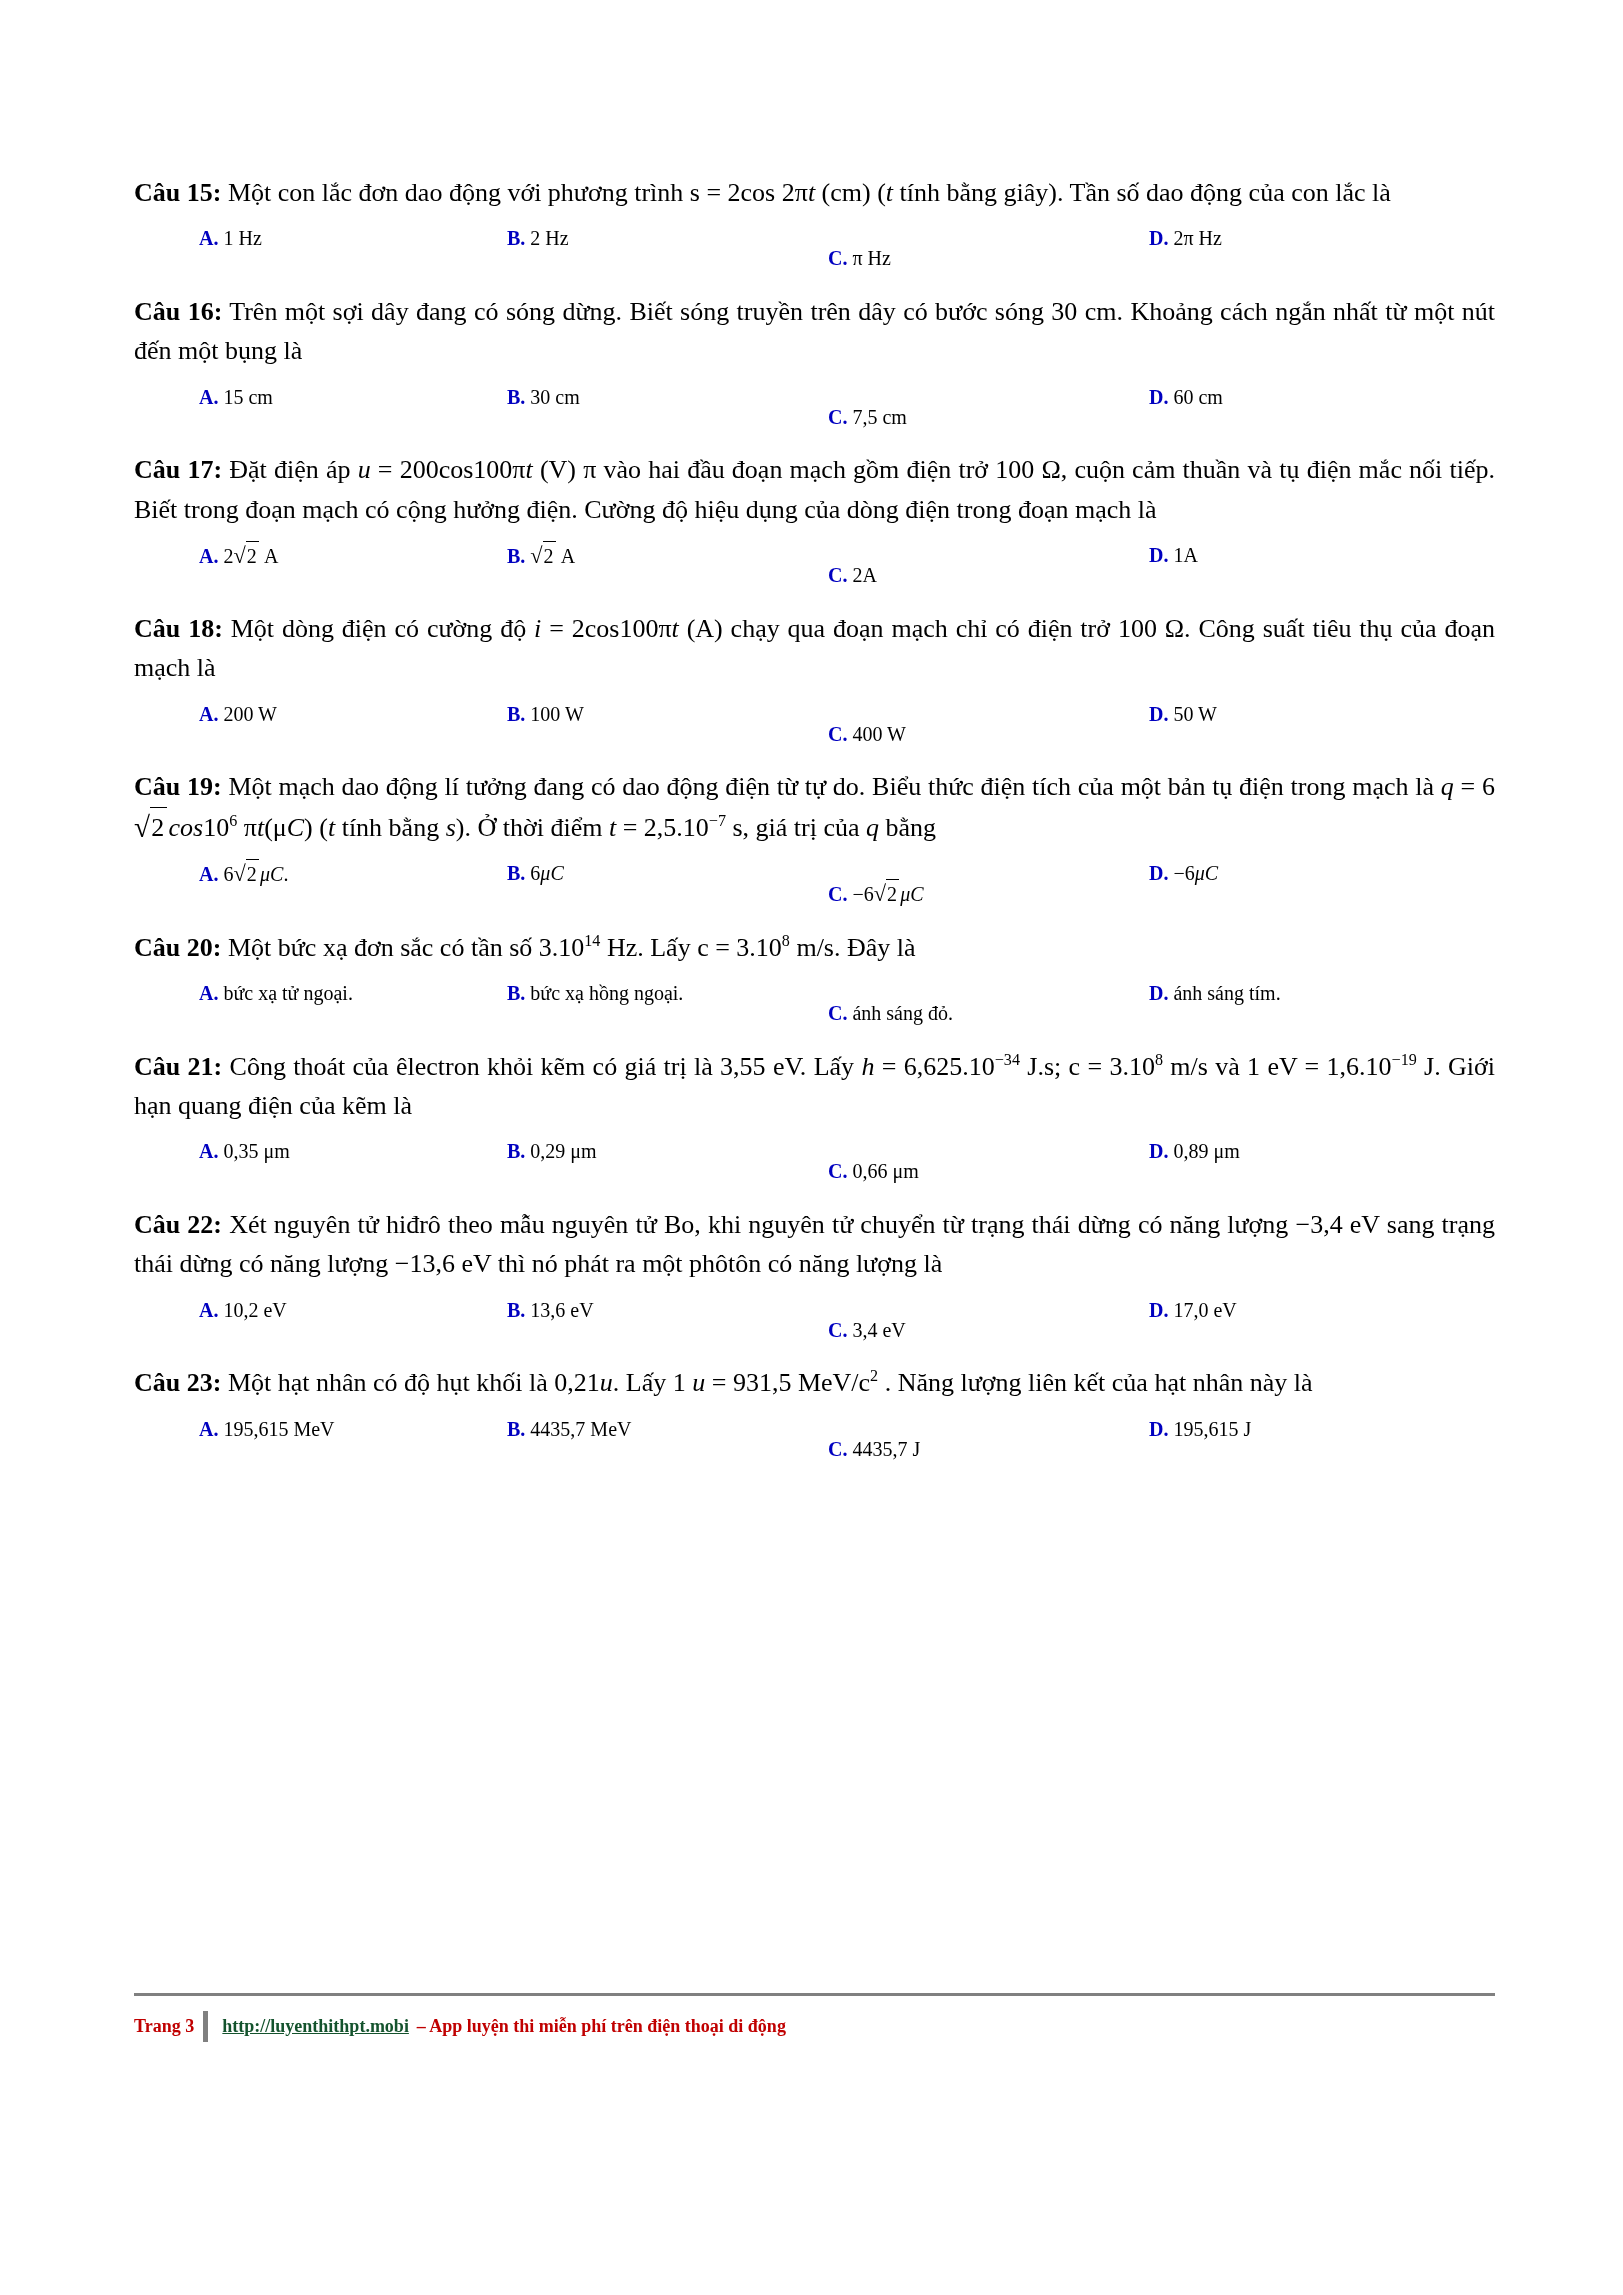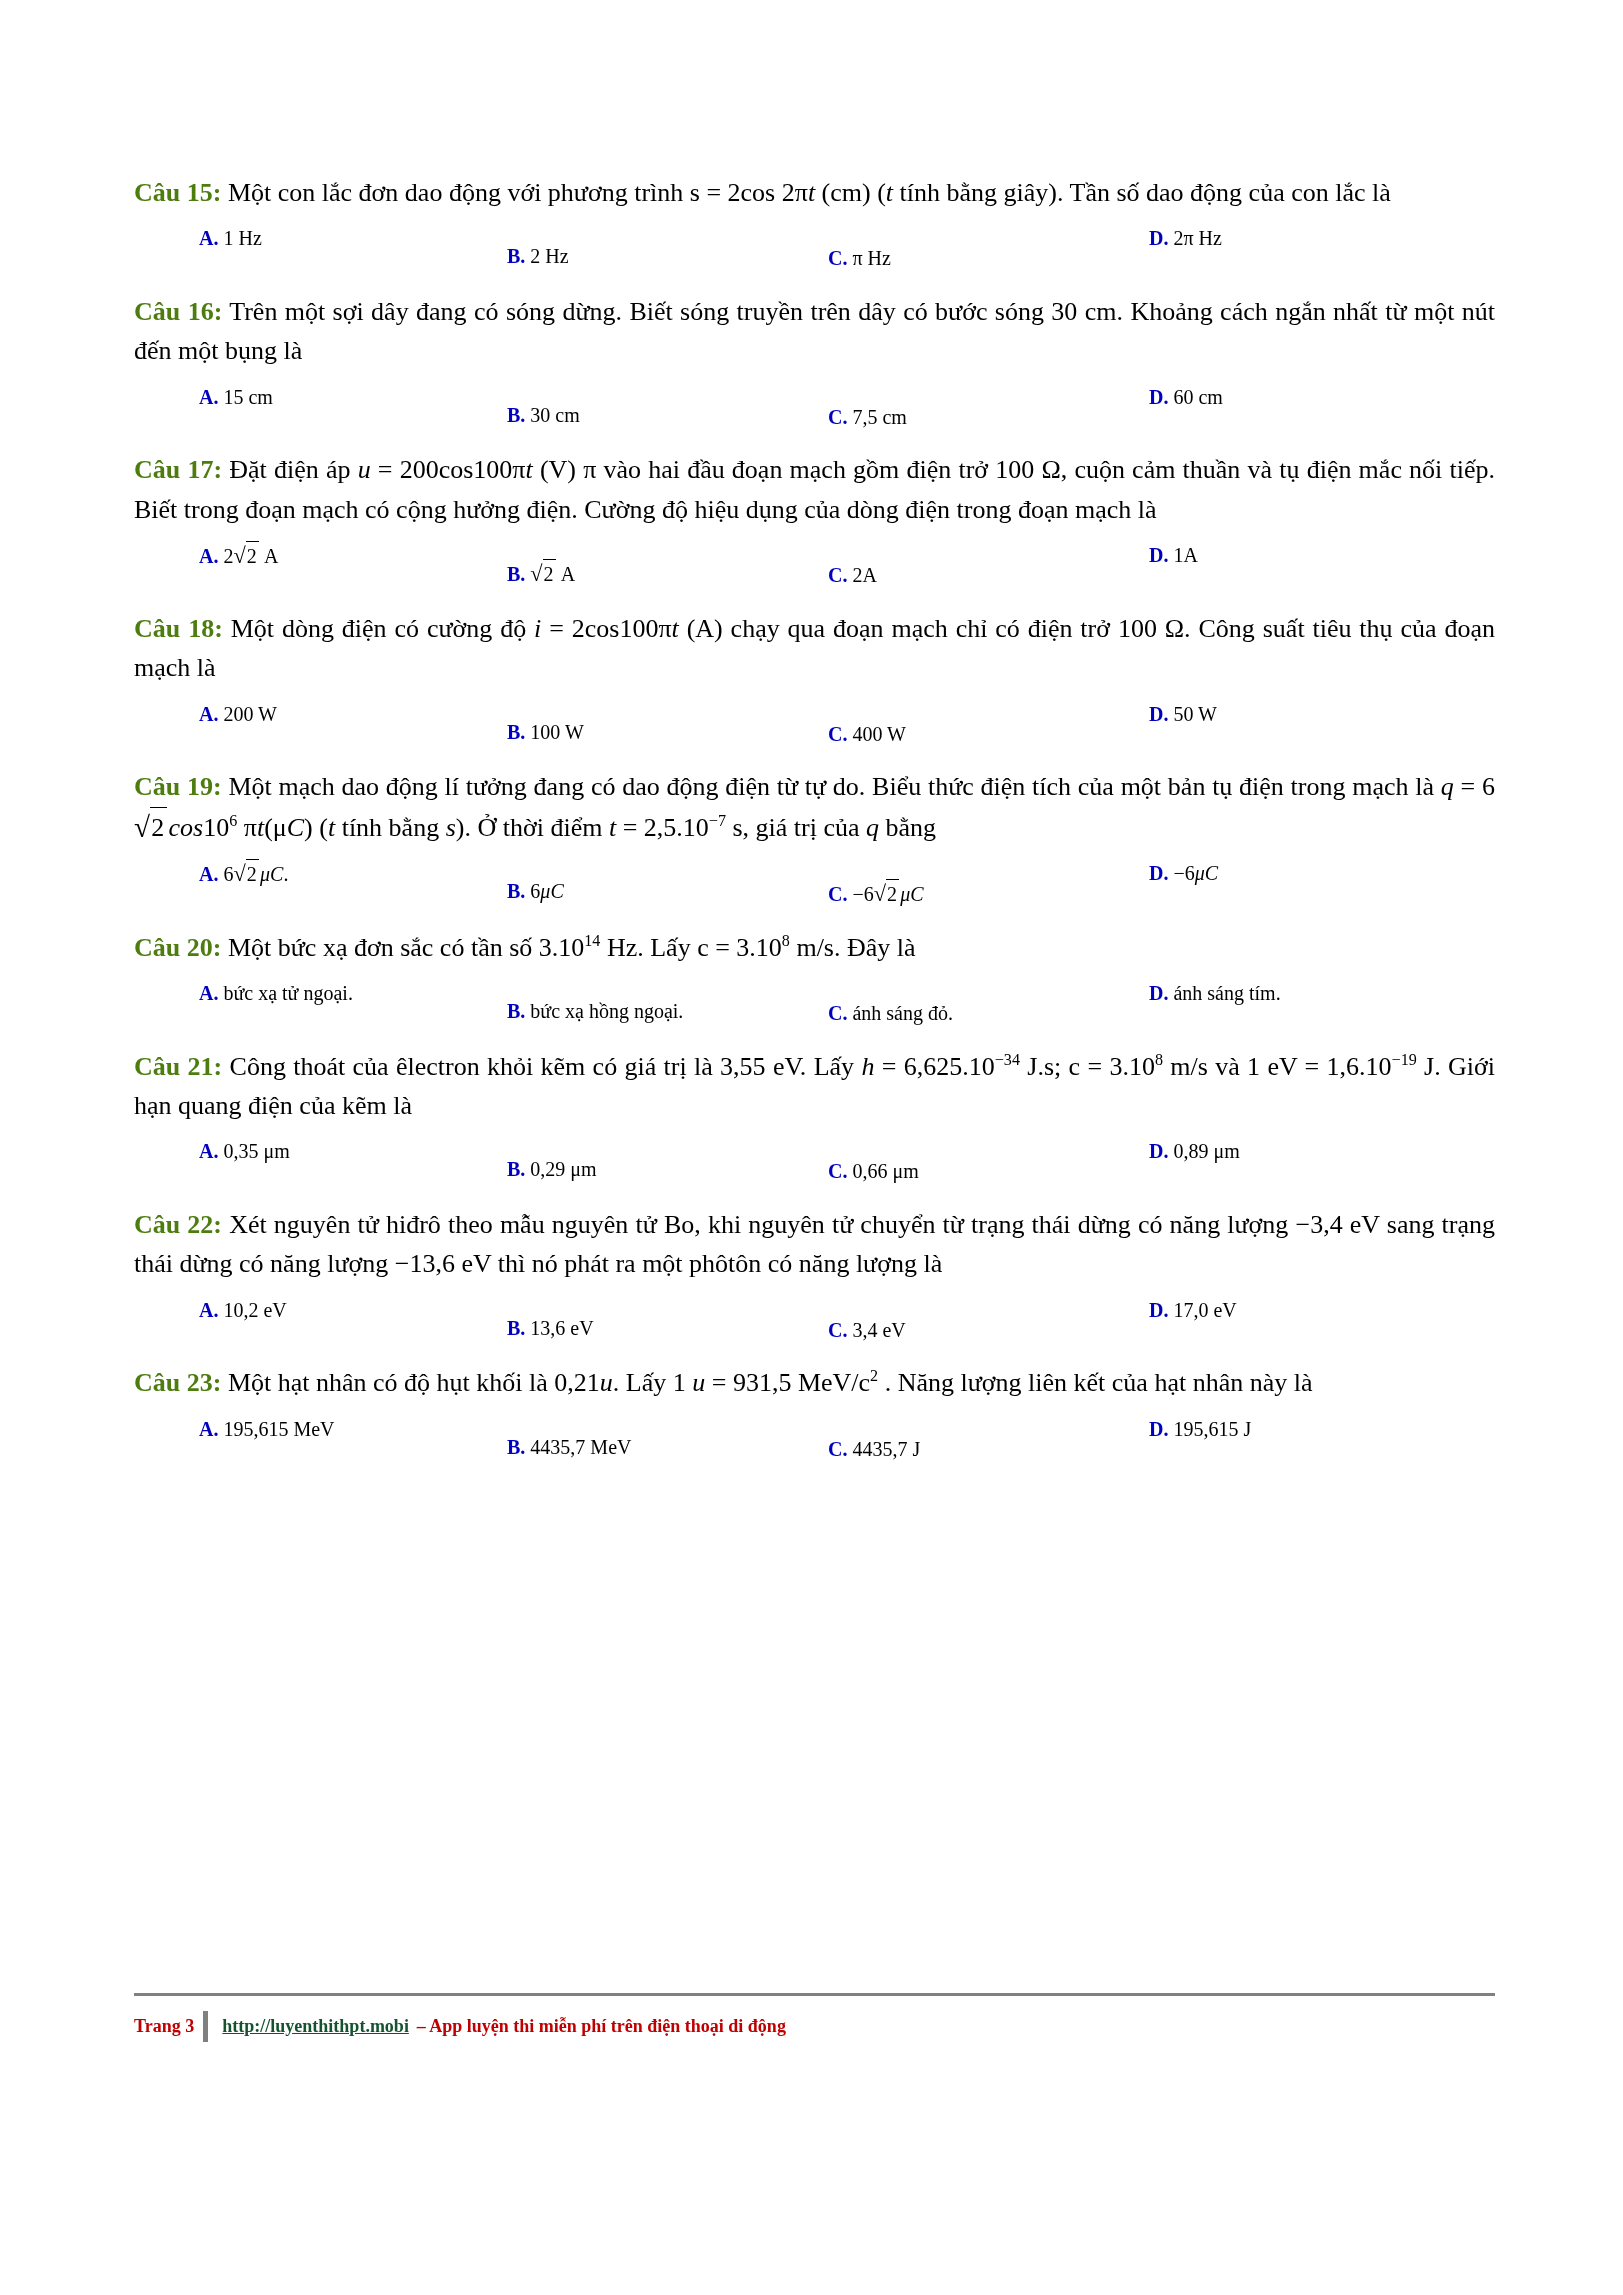--- a/index.html
+++ b/index.html
@@ -31,38 +31,38 @@
   .q-block {
     margin-bottom: 19.6px;
   }
   .q-stem {
     font-size: 26px;
     line-height: 1.52;
     text-align: justify;
     margin: 0 0 3.9px 0;
   }
   .q-label {
-    color: #4d7c0f;
+    color: #000000;
     font-weight: bold;
   }
   .opts {
     display: flex;
     width: 100%;
     margin-top: 11.8px;
     margin-bottom: 2.6px;
     padding-left: 65px;
     box-sizing: border-box;
     font-size: 20px;
     line-height: 1.4;
   }
   .opt {
     display: block;
   }
   .opt-a { width: 308px; }
-  .opt-b { width: 321px; margin-top: 18px; }
+  .opt-b { width: 321px; }
   .opt-c { width: 321px; margin-top: 20px; }
   .opt-d { width: 340px; }
   .opt-k {
     color: #0000c0;
     font-weight: bold;
   }
   i, .it { font-style: italic; }
   .sup { font-size: 0.62em; vertical-align: super; line-height: 0; }
 
   

